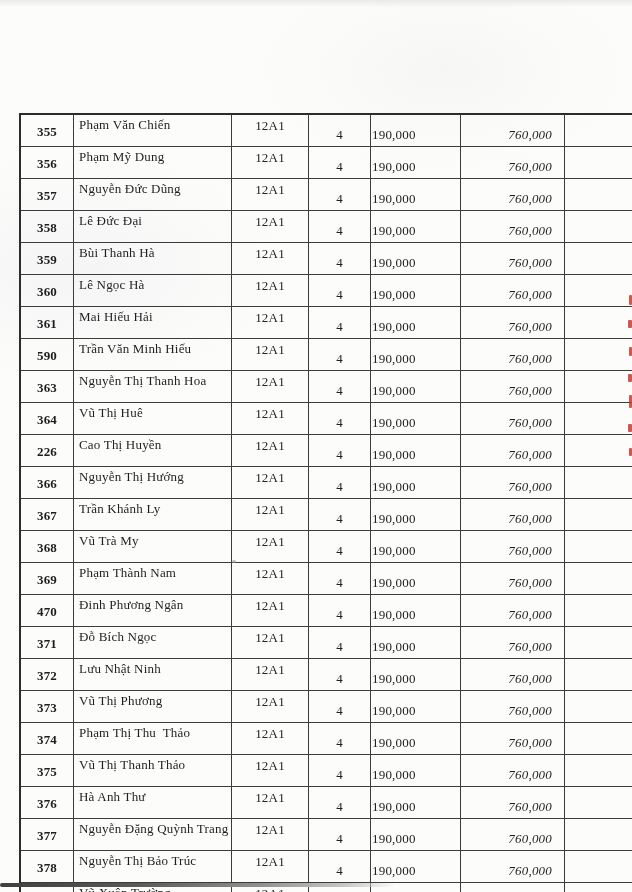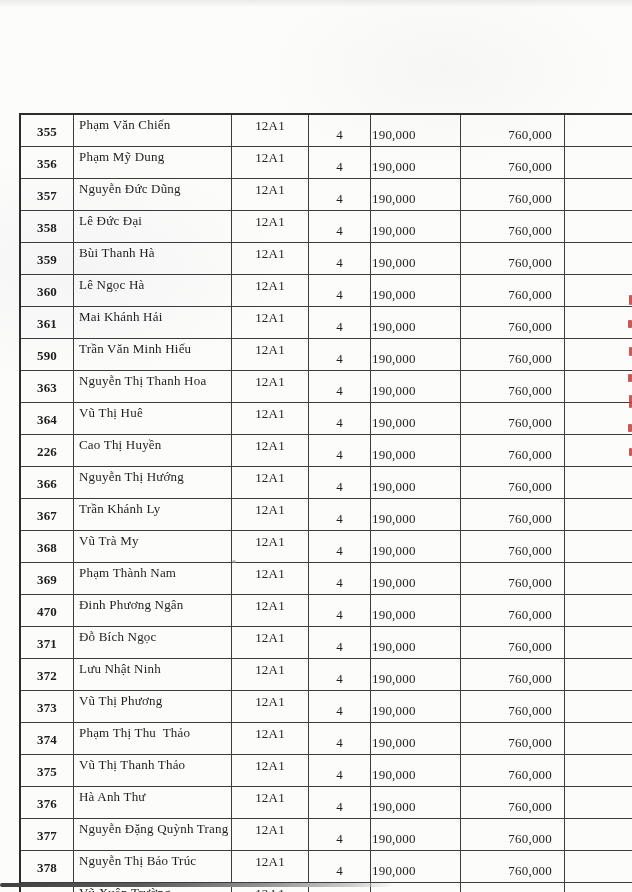--- a/index.html
+++ b/index.html
@@ -33,21 +33,21 @@
     letter-spacing:0.2px;
     overflow:hidden;
     color:#1e1e1e;
   }
   .scan-table{border:2px solid #2c2c2c;}
   .c-no{width:50px;text-align:center;font-size:12.5px;vertical-align:middle;padding-top:4px;font-weight:bold;}
   .c-name{width:150px;text-align:left;padding:2px 2px 0 5px;vertical-align:top;white-space:pre;}
   .c-class{width:74px;text-align:center;vertical-align:top;padding-top:3px;}
   .c-qty{width:59px;text-align:center;vertical-align:bottom;padding-bottom:3px;}
   .c-amount{width:79px;text-align:left;padding-right:9px;vertical-align:bottom;padding-bottom:3px;}
-  .c-total{width:90px;text-align:right;padding-right:12px;vertical-align:bottom;padding-bottom:3px;}
+  .c-total{width:90px;text-align:right;padding-right:12px;vertical-align:bottom;padding-bottom:3px;font-style:italic;}
   .c-note{width:94px;}
   .red-mark{
     position:absolute;
     background:#c23b33;
     border-radius:1px;
     opacity:0.85;
   }
   .scan-bottom-bar{
     position:absolute;
     left:0;top:883px;
@@ -120,21 +120,21 @@
         <td class="c-no">360</td>
         <td class="c-name">Lê Ngọc Hà</td>
         <td class="c-class">12A1</td>
         <td class="c-qty">4</td>
         <td class="c-amount">190,000</td>
         <td class="c-total">760,000</td>
         <td class="c-note"></td>
       </tr>
       <tr>
         <td class="c-no">361</td>
-        <td class="c-name">Mai Khánh Hải</td>
+        <td class="c-name">Mai Hiếu Hải</td>
         <td class="c-class">12A1</td>
         <td class="c-qty">4</td>
         <td class="c-amount">190,000</td>
         <td class="c-total">760,000</td>
         <td class="c-note"></td>
       </tr>
       <tr>
         <td class="c-no">590</td>
         <td class="c-name">Trần Văn Minh Hiếu</td>
         <td class="c-class">12A1</td>

